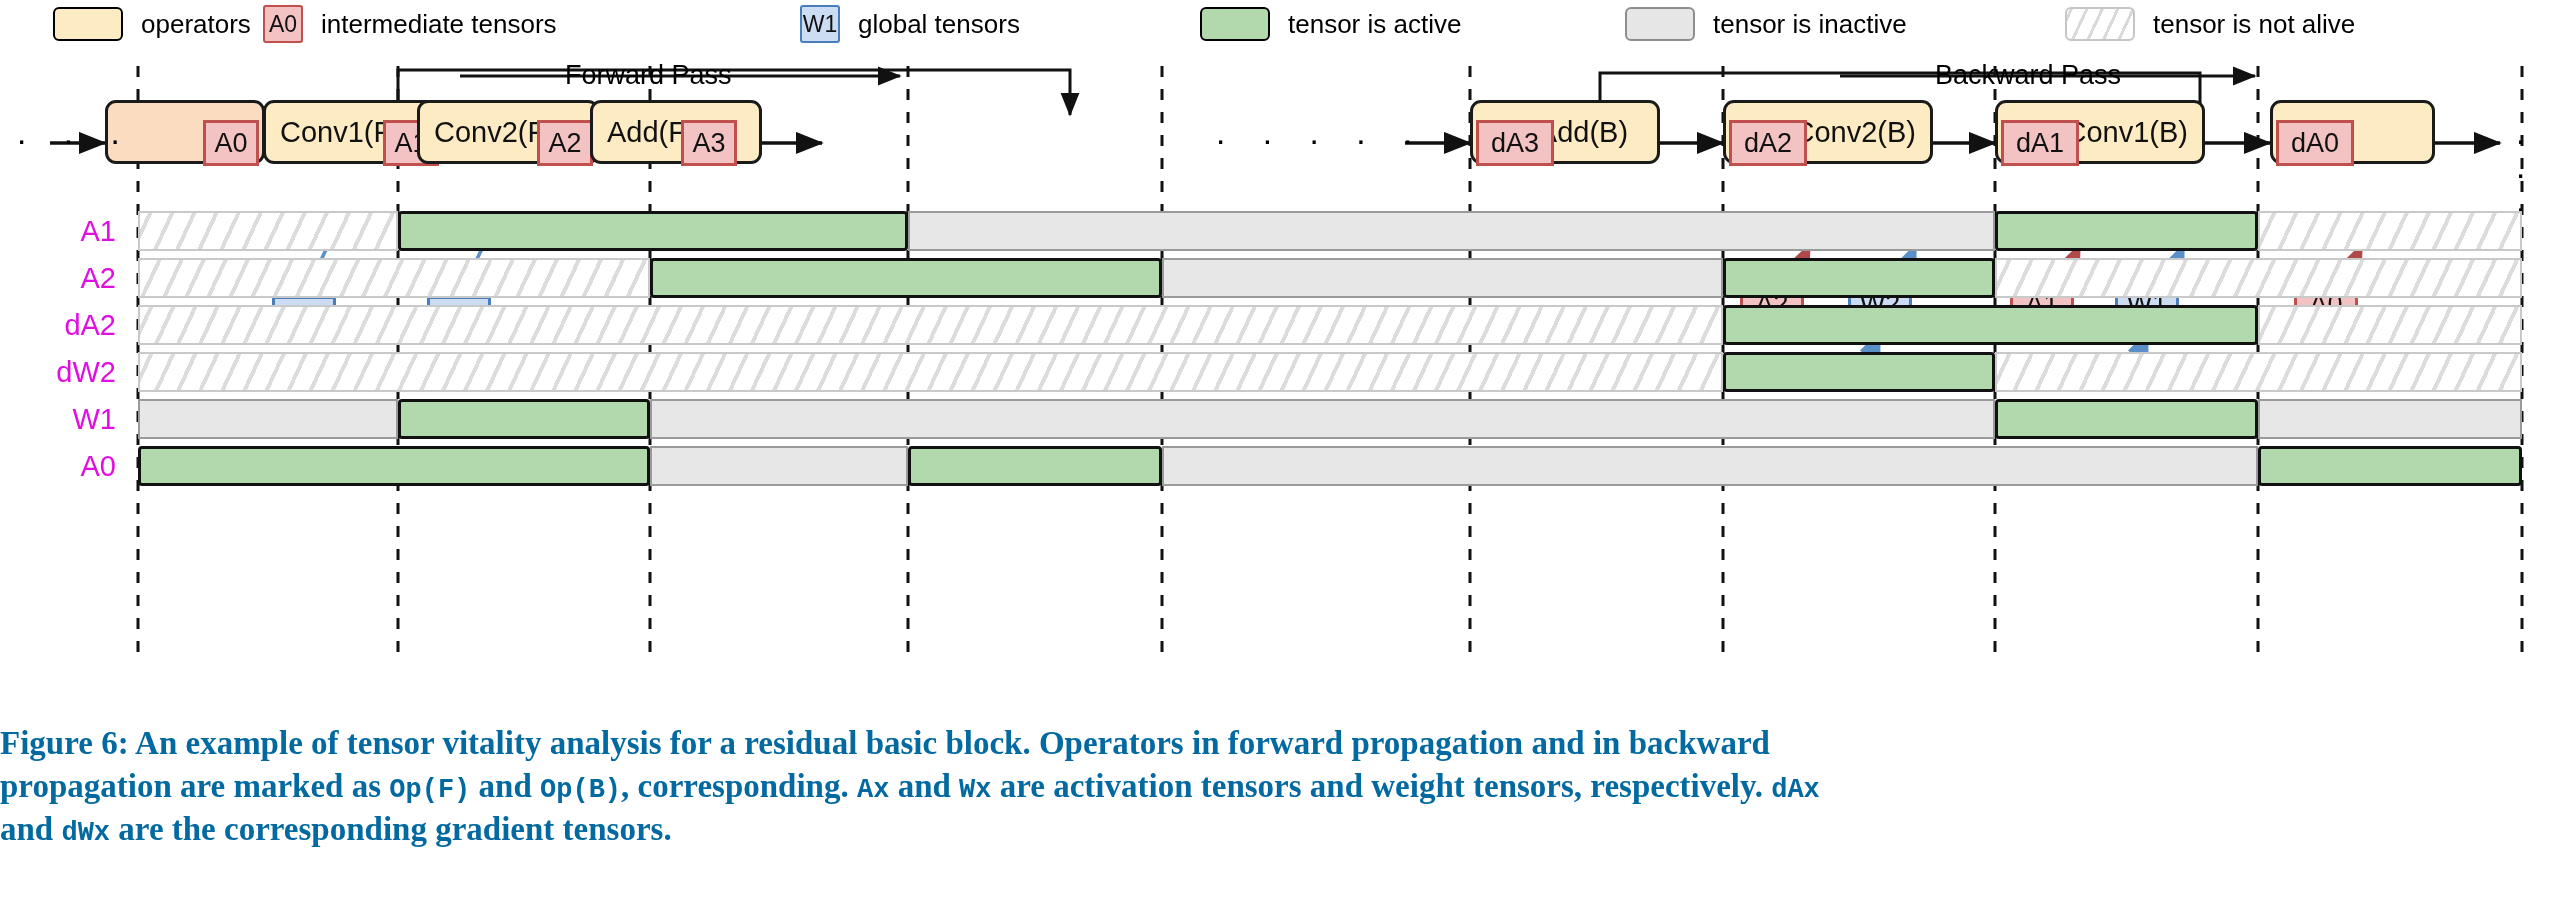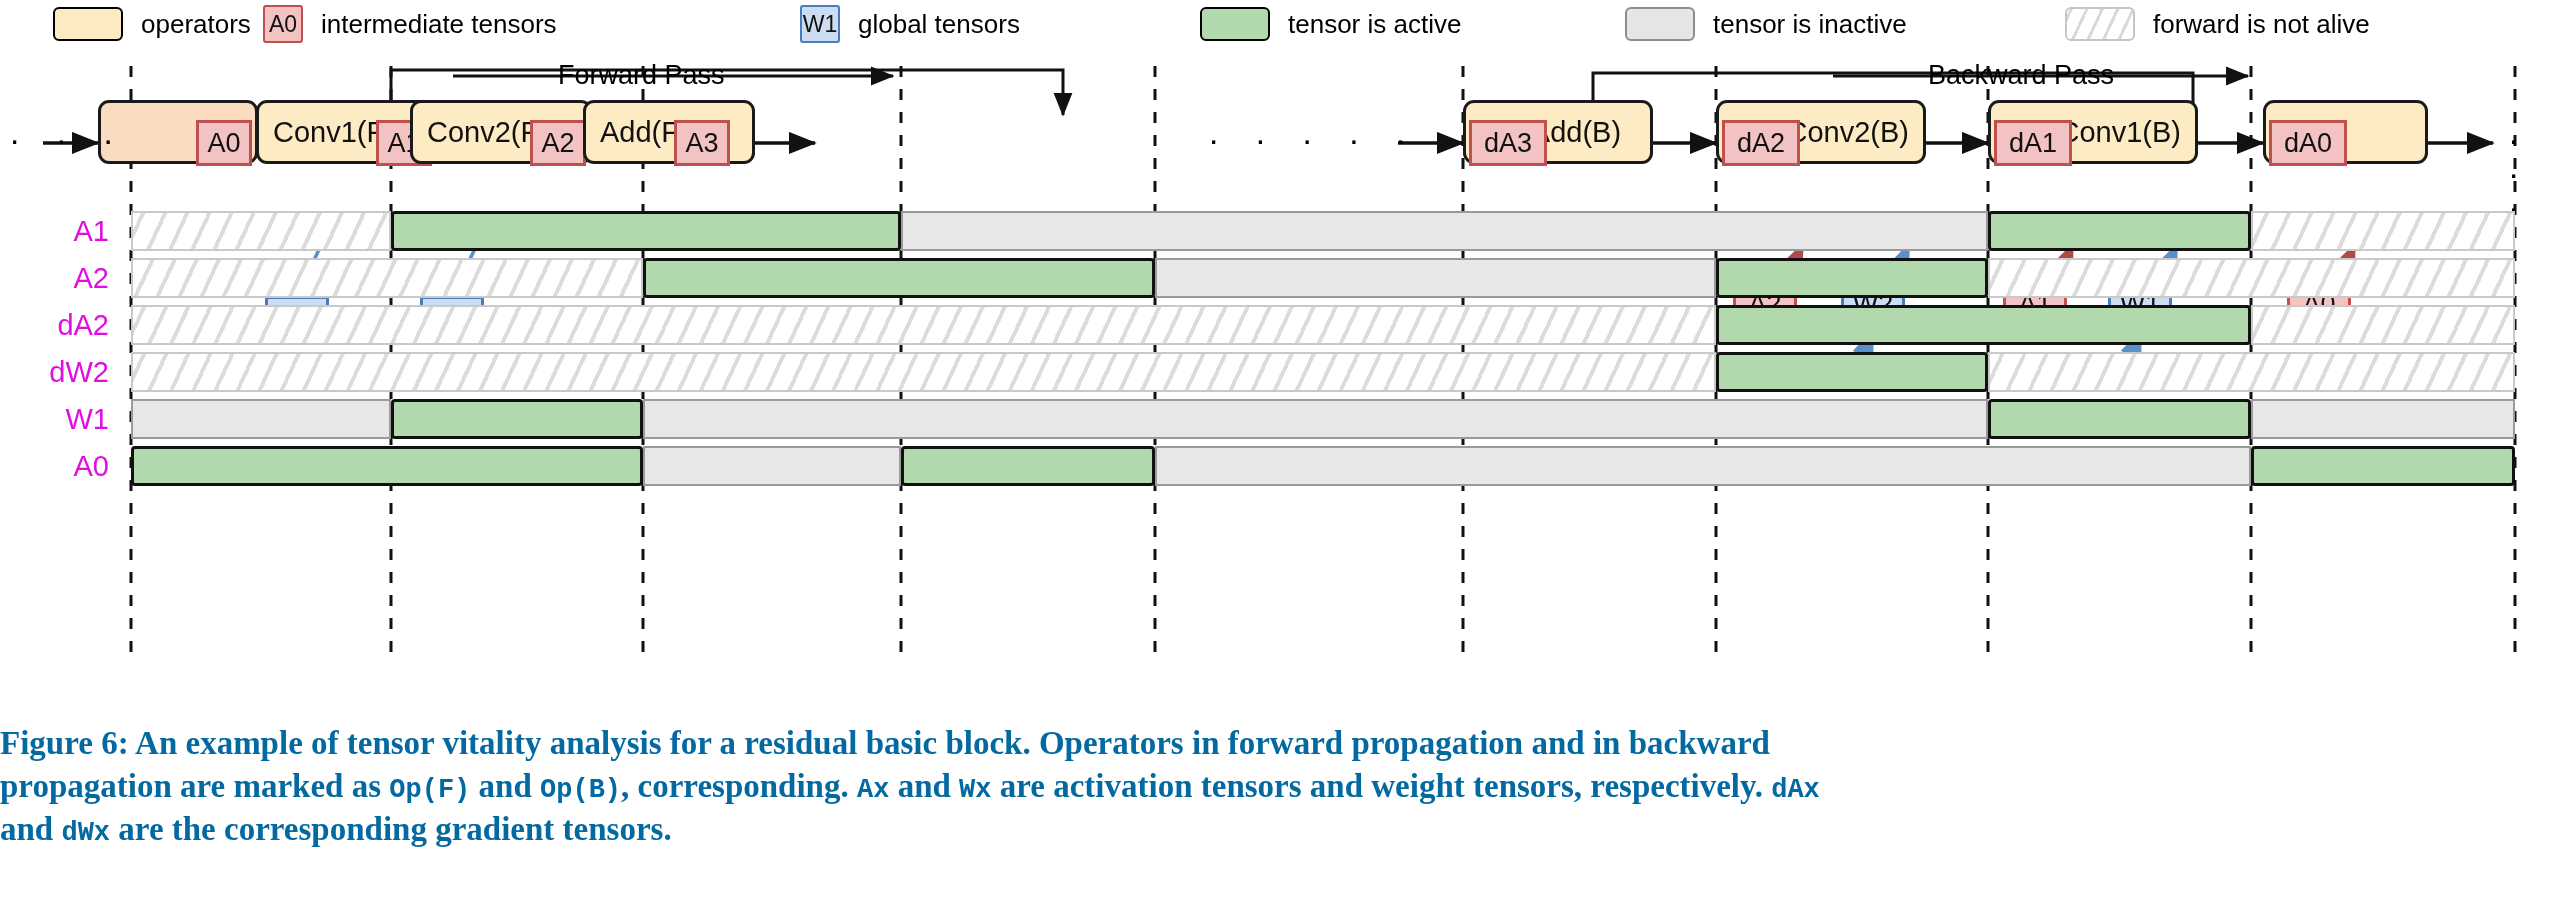--- a/index.html
+++ b/index.html
@@ -14,21 +14,21 @@
   .lg-swatch.inactive{background:#e6e6e6;border-color:#8d8d8d;}
   .lg-swatch.notalive{background:#ffffff;border-color:#c6c6c6;
      background-image:repeating-linear-gradient(-65deg,transparent 0 11px,#d9d9d9 11px 14px);}
   .lg-tag{width:40px;height:38px;border-radius:3px;box-sizing:border-box;display:flex;
      align-items:center;justify-content:center;font-size:23px;color:#111;}
   .lg-tag.inter{background:#f3c2c2;border:2.5px solid #c0504d;}
   .lg-tag.glob{background:#ccdcf2;border:2.5px solid #4a7ebb;}
   .lg-text{font-size:26px;color:#000;margin-left:18px;white-space:nowrap;}
 
   
-  #diagram{position:absolute;left:3px;top:48px;width:2124px;height:640px;}
+  #diagram{position:absolute;left:10px;top:48px;width:2124px;height:640px;}
   #diagram svg{position:absolute;left:0;top:0;}
 
   
   .pass-label{position:absolute;font-size:27px;color:#000;white-space:nowrap;}
 
   
   .opbox{position:absolute;border:3px solid #1a1a1a;border-radius:11px;background:#fdebc4;
          box-sizing:border-box;display:flex;align-items:center;}
   .opbox.first{background:#fbdcc0;}
   .opname{font-size:29px;color:#111;white-space:nowrap;}
@@ -84,21 +84,21 @@
     <div class="lg-item" style="left: 1620px;">
       <div class="lg-swatch inactive"></div>
       <div class="lg-text">tensor is inactive</div>
     </div>
     <div class="lg-item" style="left: 1195px;">
       <div class="lg-swatch active"></div>
       <div class="lg-text">tensor is active</div>
     </div>
     <div class="lg-item" style="left: 2060px;">
       <div class="lg-swatch notalive"></div>
-      <div class="lg-text">forward is not alive</div>
+      <div class="lg-text">tensor is not alive</div>
     </div>
   </div>
 
 <div id="diagram">
   <svg id="dia-svg" width="2575" height="640">
       <defs>
         <marker id="ahB" markerWidth="9" markerHeight="9" refX="7.5" refY="3.2" orient="auto" markerUnits="strokeWidth">
           <path d="M0,0 L8,3.2 L0,6.4 z" fill="#111"></path>
         </marker>
         <marker id="ahR" markerWidth="9" markerHeight="9" refX="7.5" refY="3.2" orient="auto" markerUnits="strokeWidth">

